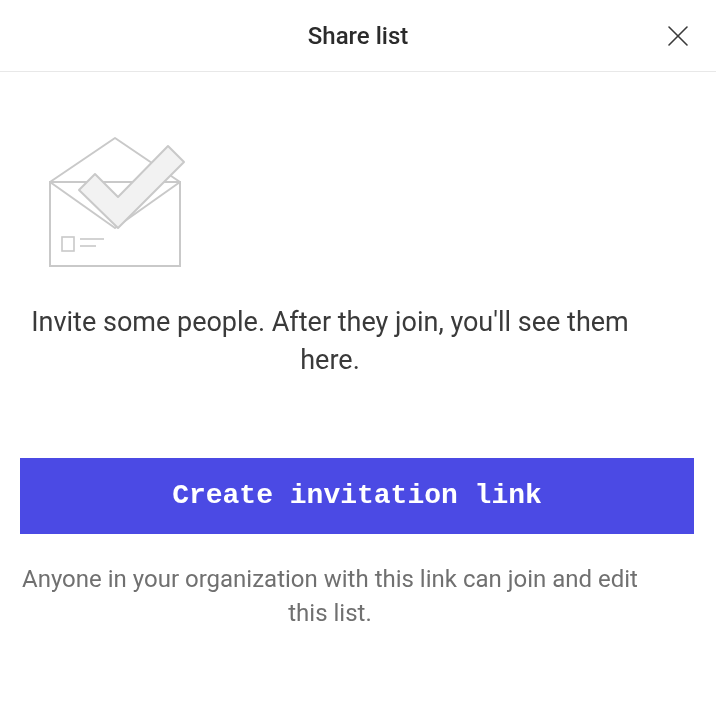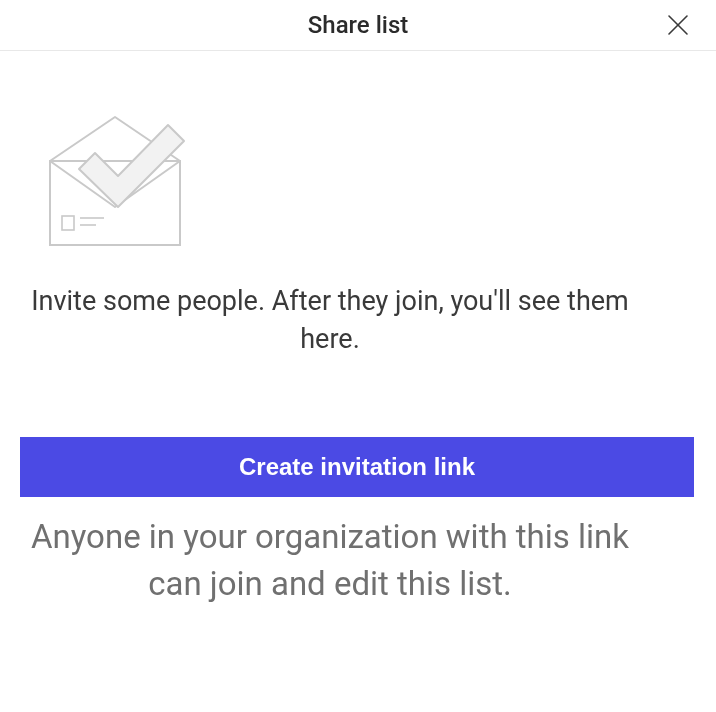--- a/index.html
+++ b/index.html
@@ -9,21 +9,21 @@
     }
     body {
       font-family: -apple-system, BlinkMacSystemFont, "Segoe UI", Roboto, Helvetica, Arial, sans-serif;
       background: #ffffff;
       width: 716px;
       height: 712px;
       overflow: hidden;
     }
     .header {
       position: relative;
-      height: 51px;
+      height: 72px;
       display: flex;
       align-items: center;
       justify-content: center;
       border-bottom: 1px solid #e8e8e8;
     }
     .title {
       font-size: 24px;
       font-weight: 500;
       color: #2b2b2b;
     }
@@ -58,35 +58,35 @@
     .invite-text {
       font-size: 27px;
       color: #3a3a3a;
       text-align: center;
       line-height: 1.4;
       max-width: 620px;
     }
     .create-btn {
       margin-top: 78px;
       width: 674px;
-      height: 60px;
+      height: 76px;
       background: #4b4ae4;
       color: #ffffff;
-      font-size: 24px;
+      font-size: 28px;
       font-weight: 600;
       border: none;
       cursor: pointer;
       display: flex;
       align-items: center;
       justify-content: center;
-      font-family: Liberation Sans, sans-serif;
+      font-family: Liberation Mono, monospace;
     }
     .footer-text {
-      margin-top: 16px;
-      font-size: 33px;
+      margin-top: 28px;
+      font-size: 24px;
       color: #707070;
       text-align: center;
       line-height: 1.45;
       max-width: 620px;
     }
   </style>
 </head>
 <body>
 
 <div class="header">

